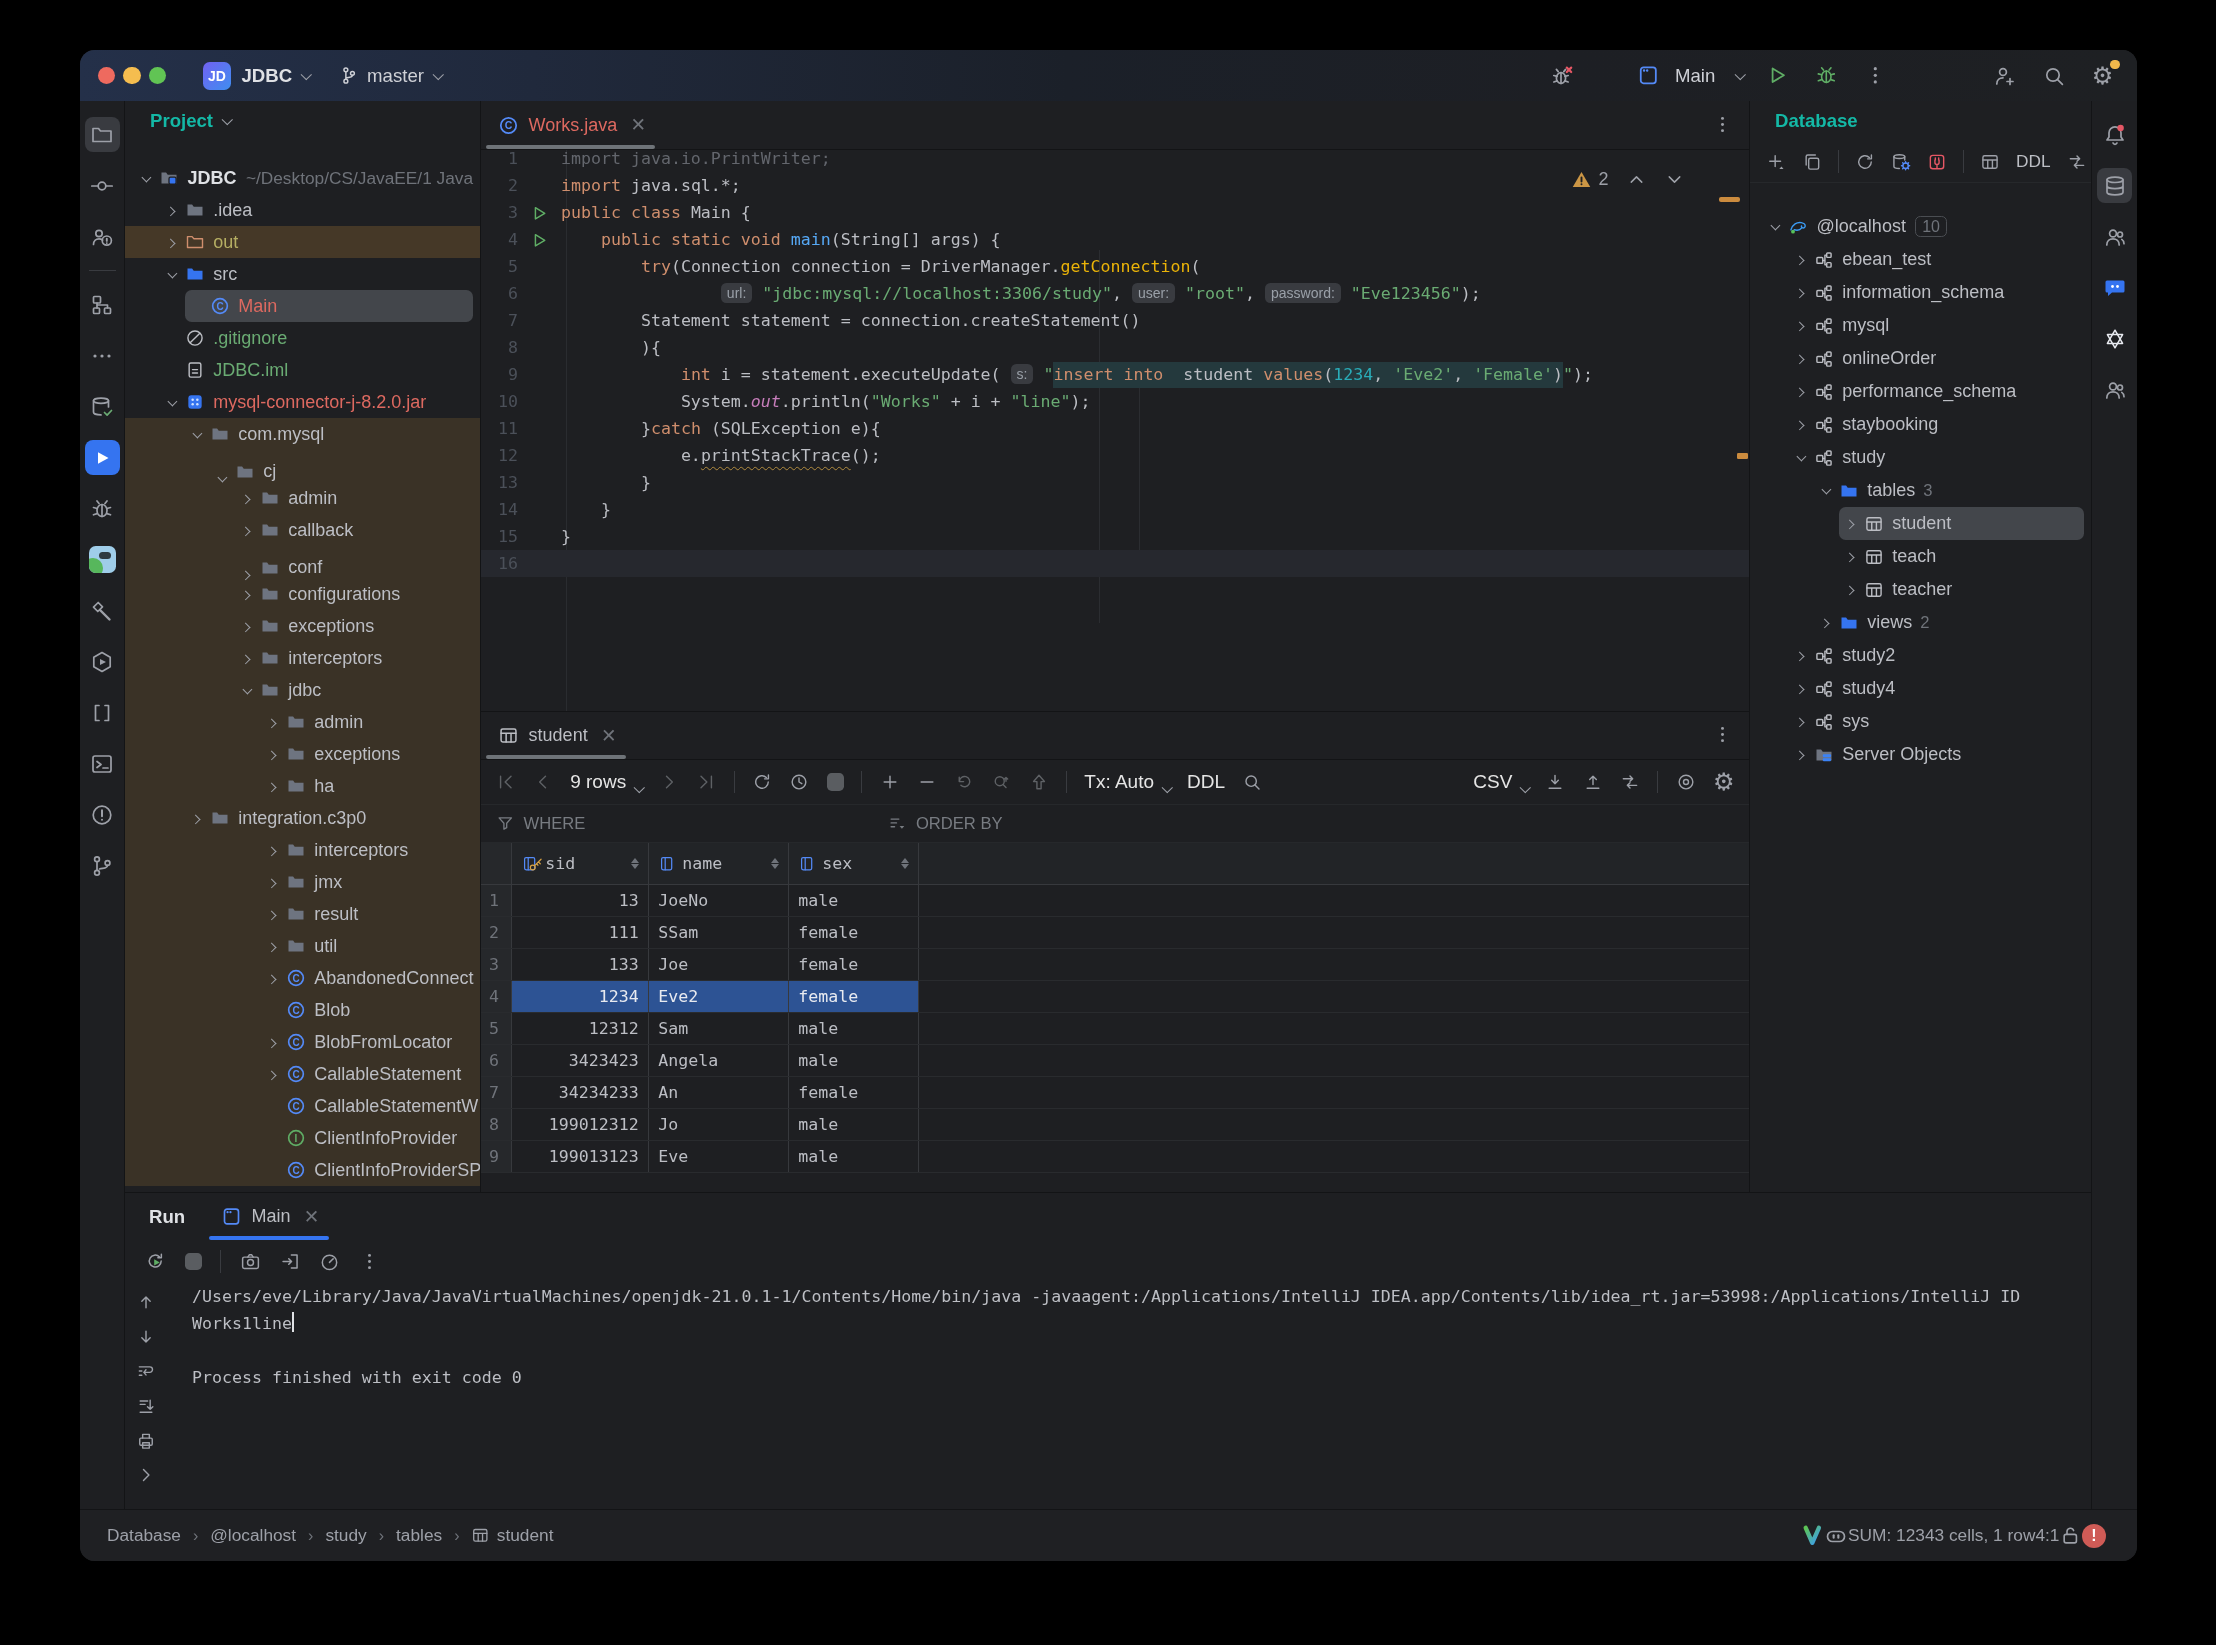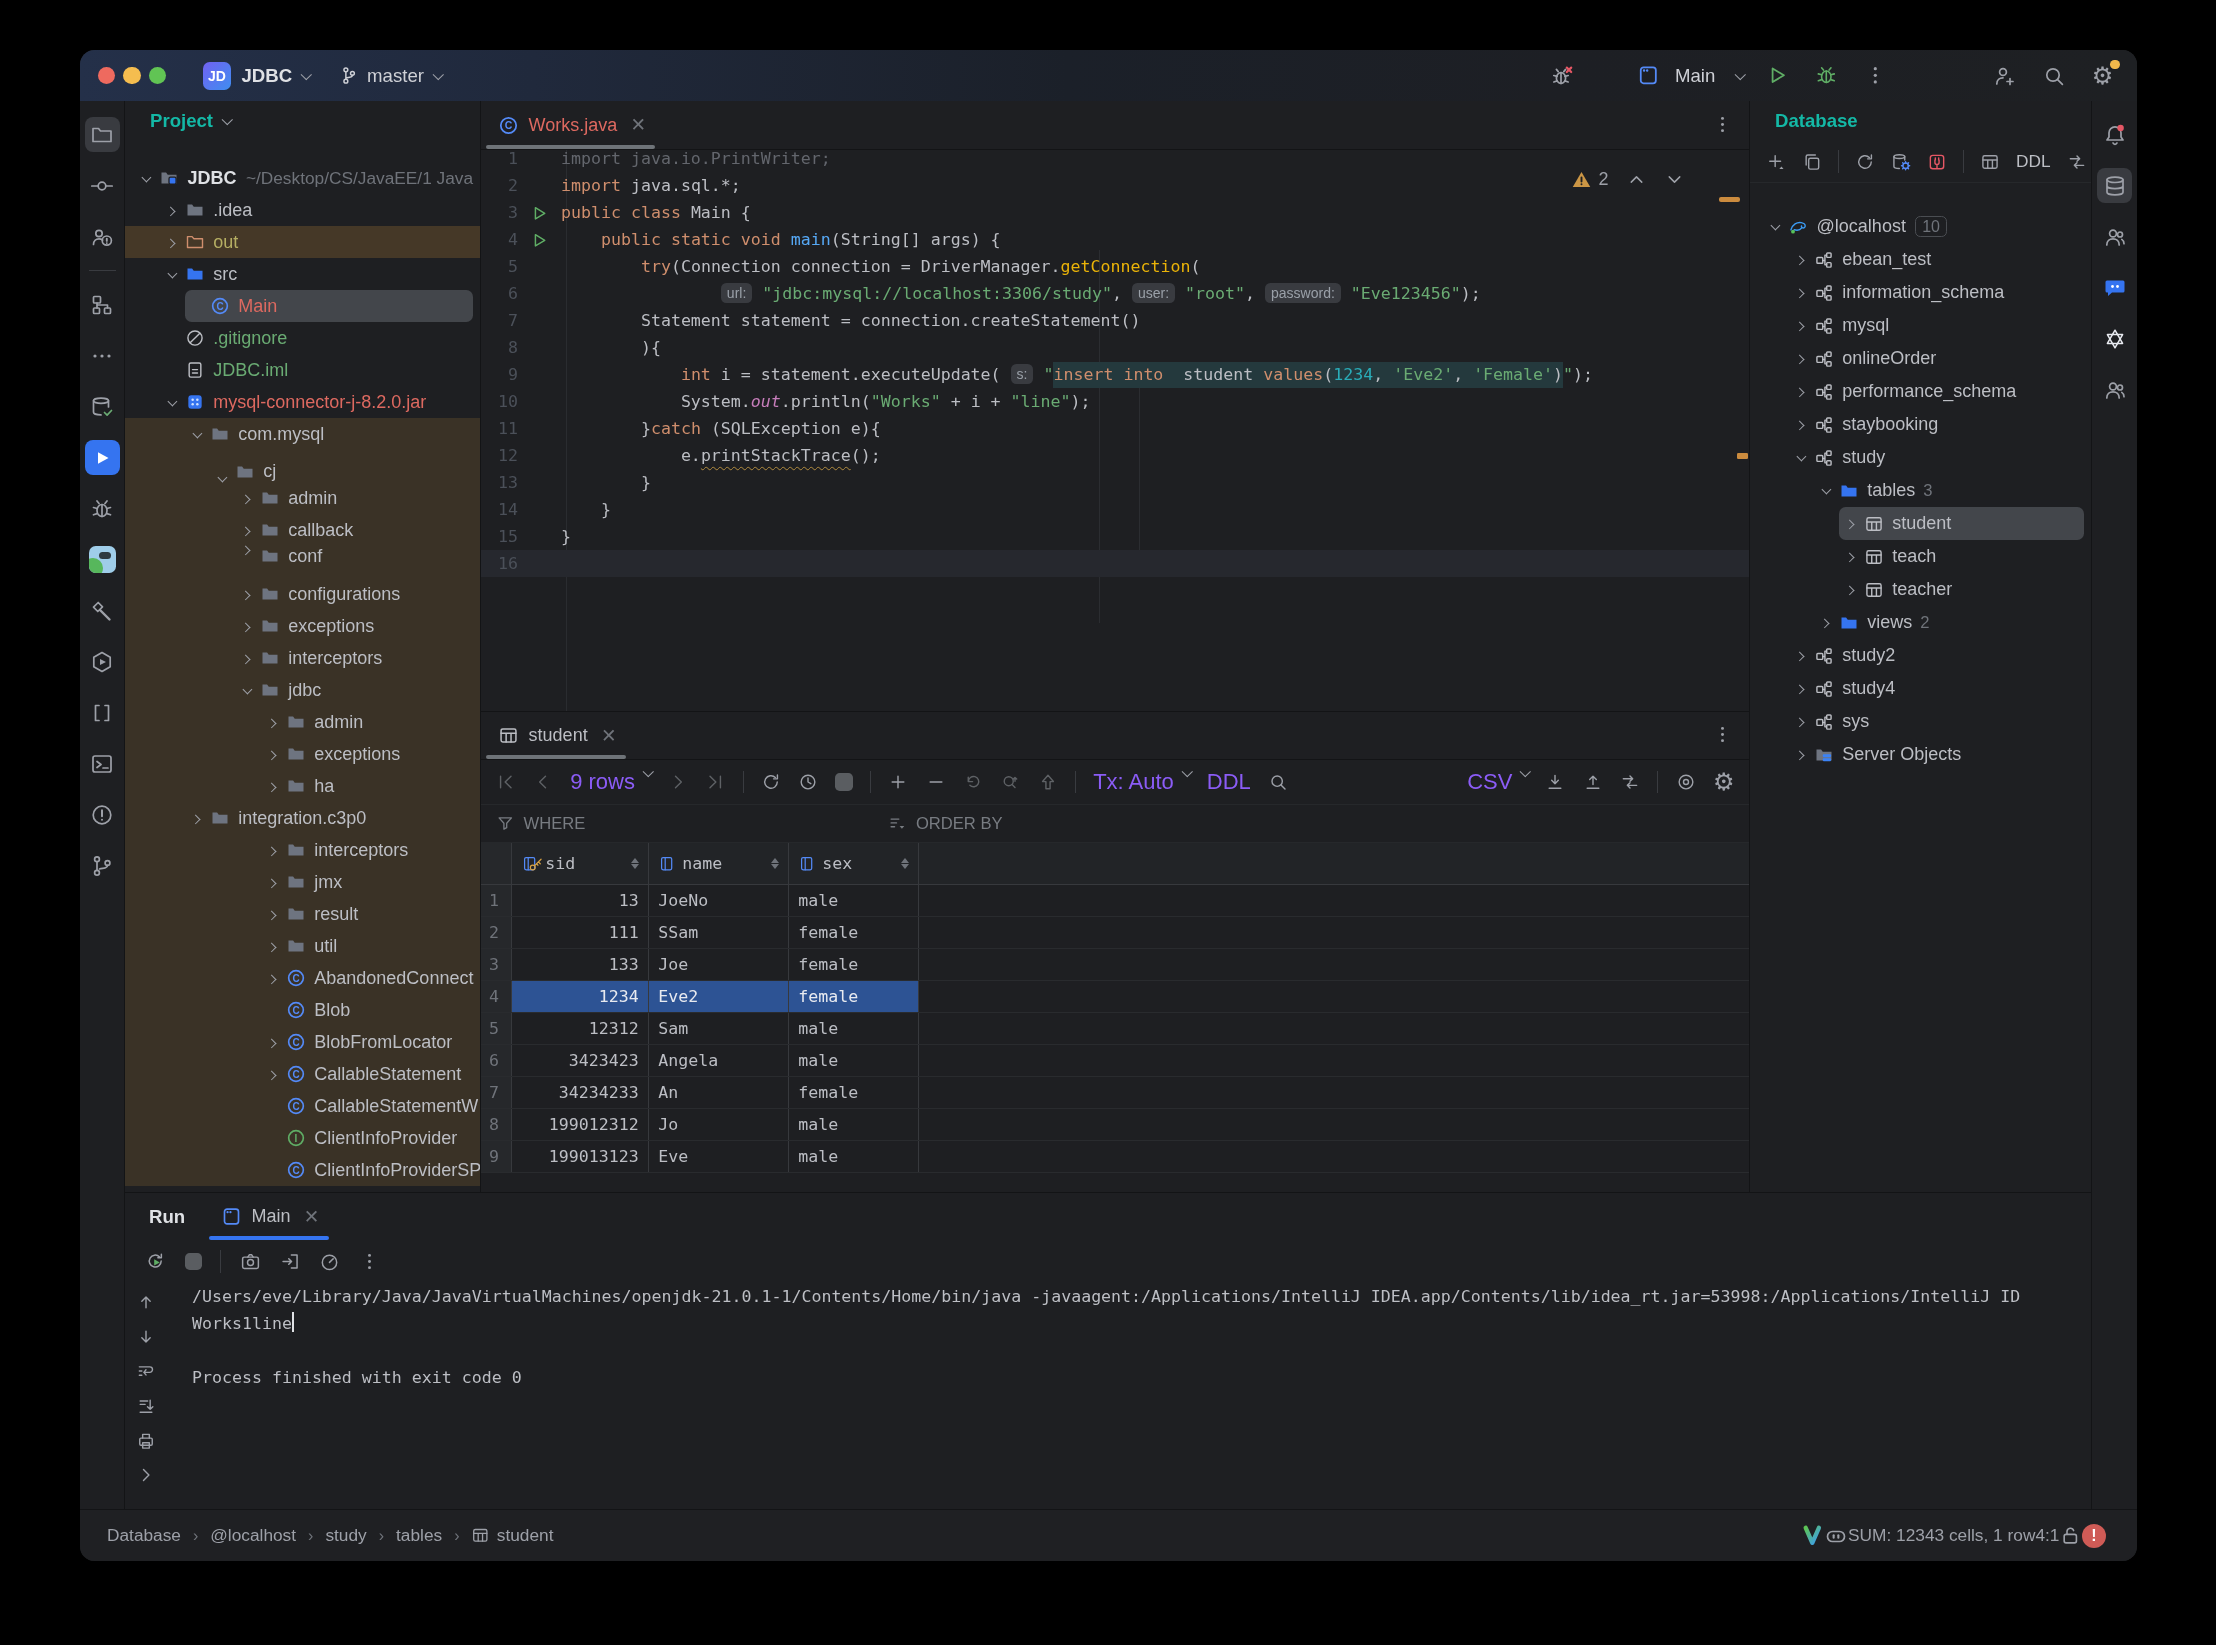--- a/index.html
+++ b/index.html
@@ -77,21 +77,21 @@
     padding:2px 6px;vertical-align:1.3px;}
   .sqlbg{background:#24393d;padding:3.3px 0;}
   .tk-K{color:#cf8e6d}.tk-D{color:#bcbec4}.tk-N{color:#2aacb8}.tk-S{color:#6aab73}
   .insp{position:absolute;top:18.6px;right:64px;display:flex;align-items:center;gap:17.3px;color:#9da0a8;font-size:18px;}
   .omark1{position:absolute;top:47px;right:9.3px;width:21px;height:4.7px;background:#cb8b3e;border-radius:2px;}
   .omark2{position:absolute;top:303px;right:1.3px;width:10.6px;height:6px;background:#cb8b3e;border-radius:1.3px;}
   .guide{position:absolute;width:0;border-left:1.3px solid #2b2d31;}
   
   .table-panel{flex:1;border-top:1.3px solid #131416;display:flex;flex-direction:column;min-height:0;}
   .dtoolbar{height:44px;flex:0 0 44px;display:flex;align-items:center;padding:0 14.6px;color:#9da0a8;gap:17.3px;border-bottom:1.3px solid #26282b;}
-  .dtoolbar .txt{color:#8b5cf6;font-size:22px;display:flex;align-items:flex-start;}
+  .dtoolbar .txt{color:#e5e5e5;font-size:19px;display:flex;align-items:flex-end;}
   .sep{width:0;height:22.6px;border-left:1.3px solid #393b40;}
   .dim{color:#5e6165;}
   .stopsq{width:17.3px;height:17.3px;border-radius:4.7px;background:#5a5d61;}
   .spacer{flex:1;}
   .filterbar{height:37px;flex:0 0 37px;display:flex;align-items:center;color:#787c82;font-size:16.6px;
     border-bottom:1.3px solid #26282b;position:relative;padding-left:14.6px;gap:9.3px;}
   .orderby{position:absolute;left:407px;display:flex;align-items:center;gap:9.3px;}
   .grid{flex:1;position:relative;font:16.6px "DejaVu Sans Mono",monospace;color:#bcbec4;overflow:hidden;}
   .g-head{height:41px;display:flex;border-bottom:1.3px solid #37393d;background:#222427;}
   .g-gut{width:31px;flex:0 0 31px;background:#26282b;border-right:1.3px solid #37393d;color:#6f737a;display:flex;align-items:center;padding-left:8px;box-sizing:border-box;}
@@ -479,21 +479,21 @@
                   </span>
                   <span class="ticon">
                     <svg viewBox="0 0 24 24" width="20" height="20" fill="none" stroke="currentColor" stroke-width="1.7" stroke-linecap="round" stroke-linejoin="round">
                       <path d="M3 5.5h5.5l2 2.5H21v10.5H3z" fill="#6e7480" stroke="none"></path>
                     </svg>
                   </span>
                   <span class="" style="white-space:nowrap">callback</span>
                 </div>
               </div>
               <div class="trow lib-bg" style="padding-left: 110px;">
-                <div style="display: flex; align-items: flex-start; flex: 1 1 0%; height: 100%;">
+                <div style="display: flex; align-items: flex-end; flex: 1 1 0%; height: 100%;">
                   <span class="tchev">
                     <span class="chev r"></span>
                   </span>
                   <span class="ticon">
                     <svg viewBox="0 0 24 24" width="20" height="20" fill="none" stroke="currentColor" stroke-width="1.7" stroke-linecap="round" stroke-linejoin="round">
                       <path d="M3 5.5h5.5l2 2.5H21v10.5H3z" fill="#6e7480" stroke="none"></path>
                     </svg>
                   </span>
                   <span class="" style="white-space:nowrap">conf</span>
                 </div>

